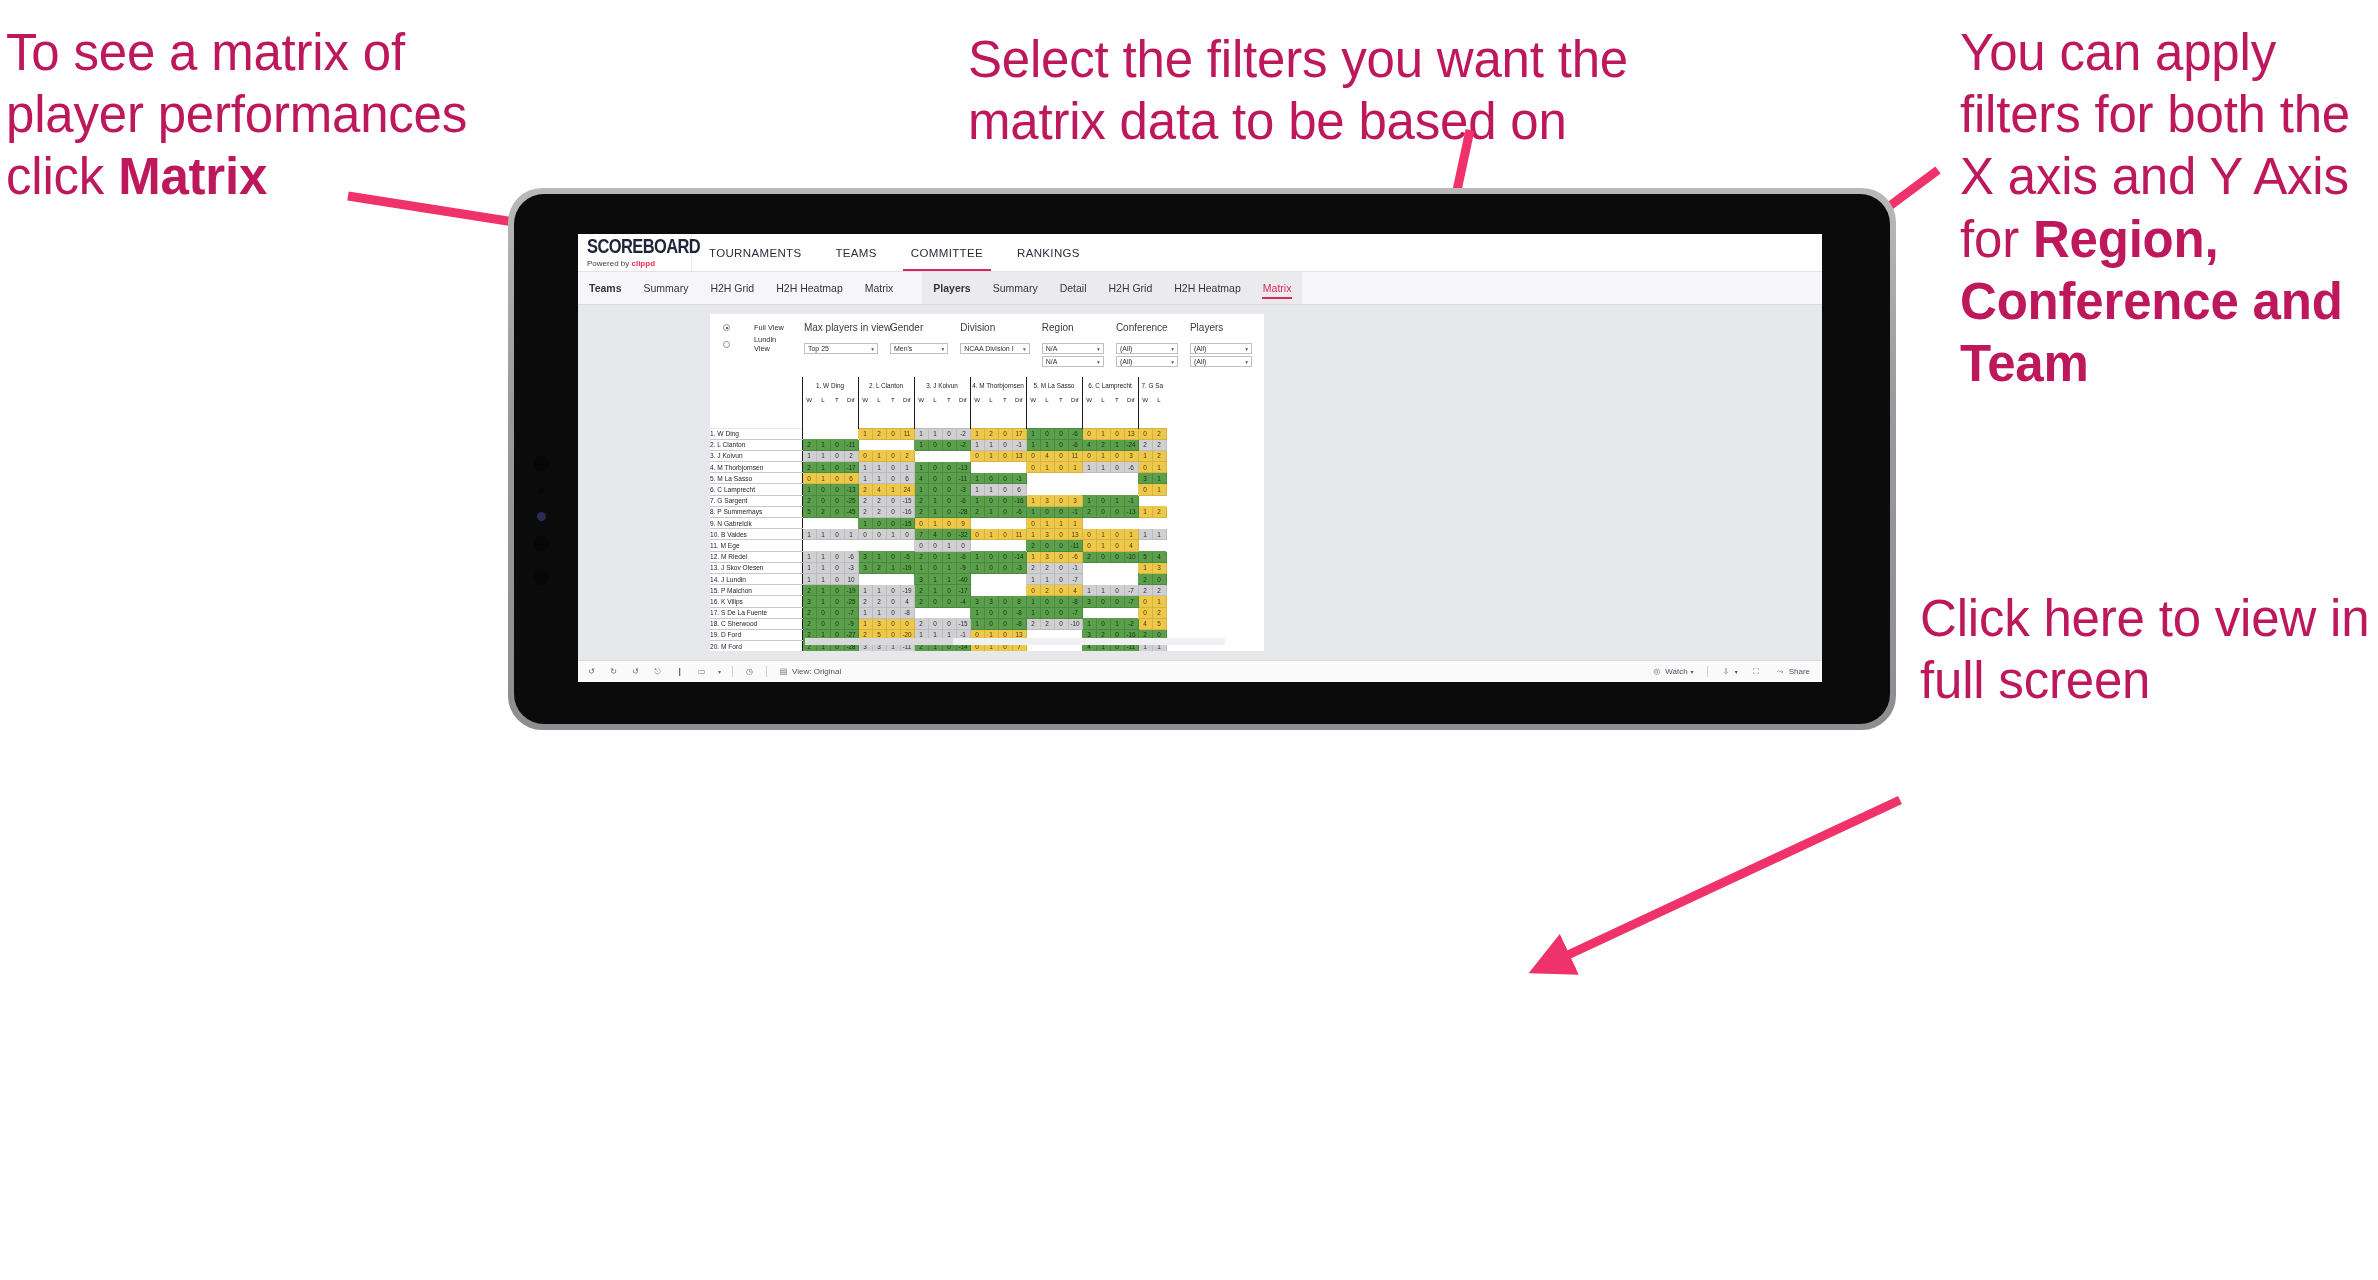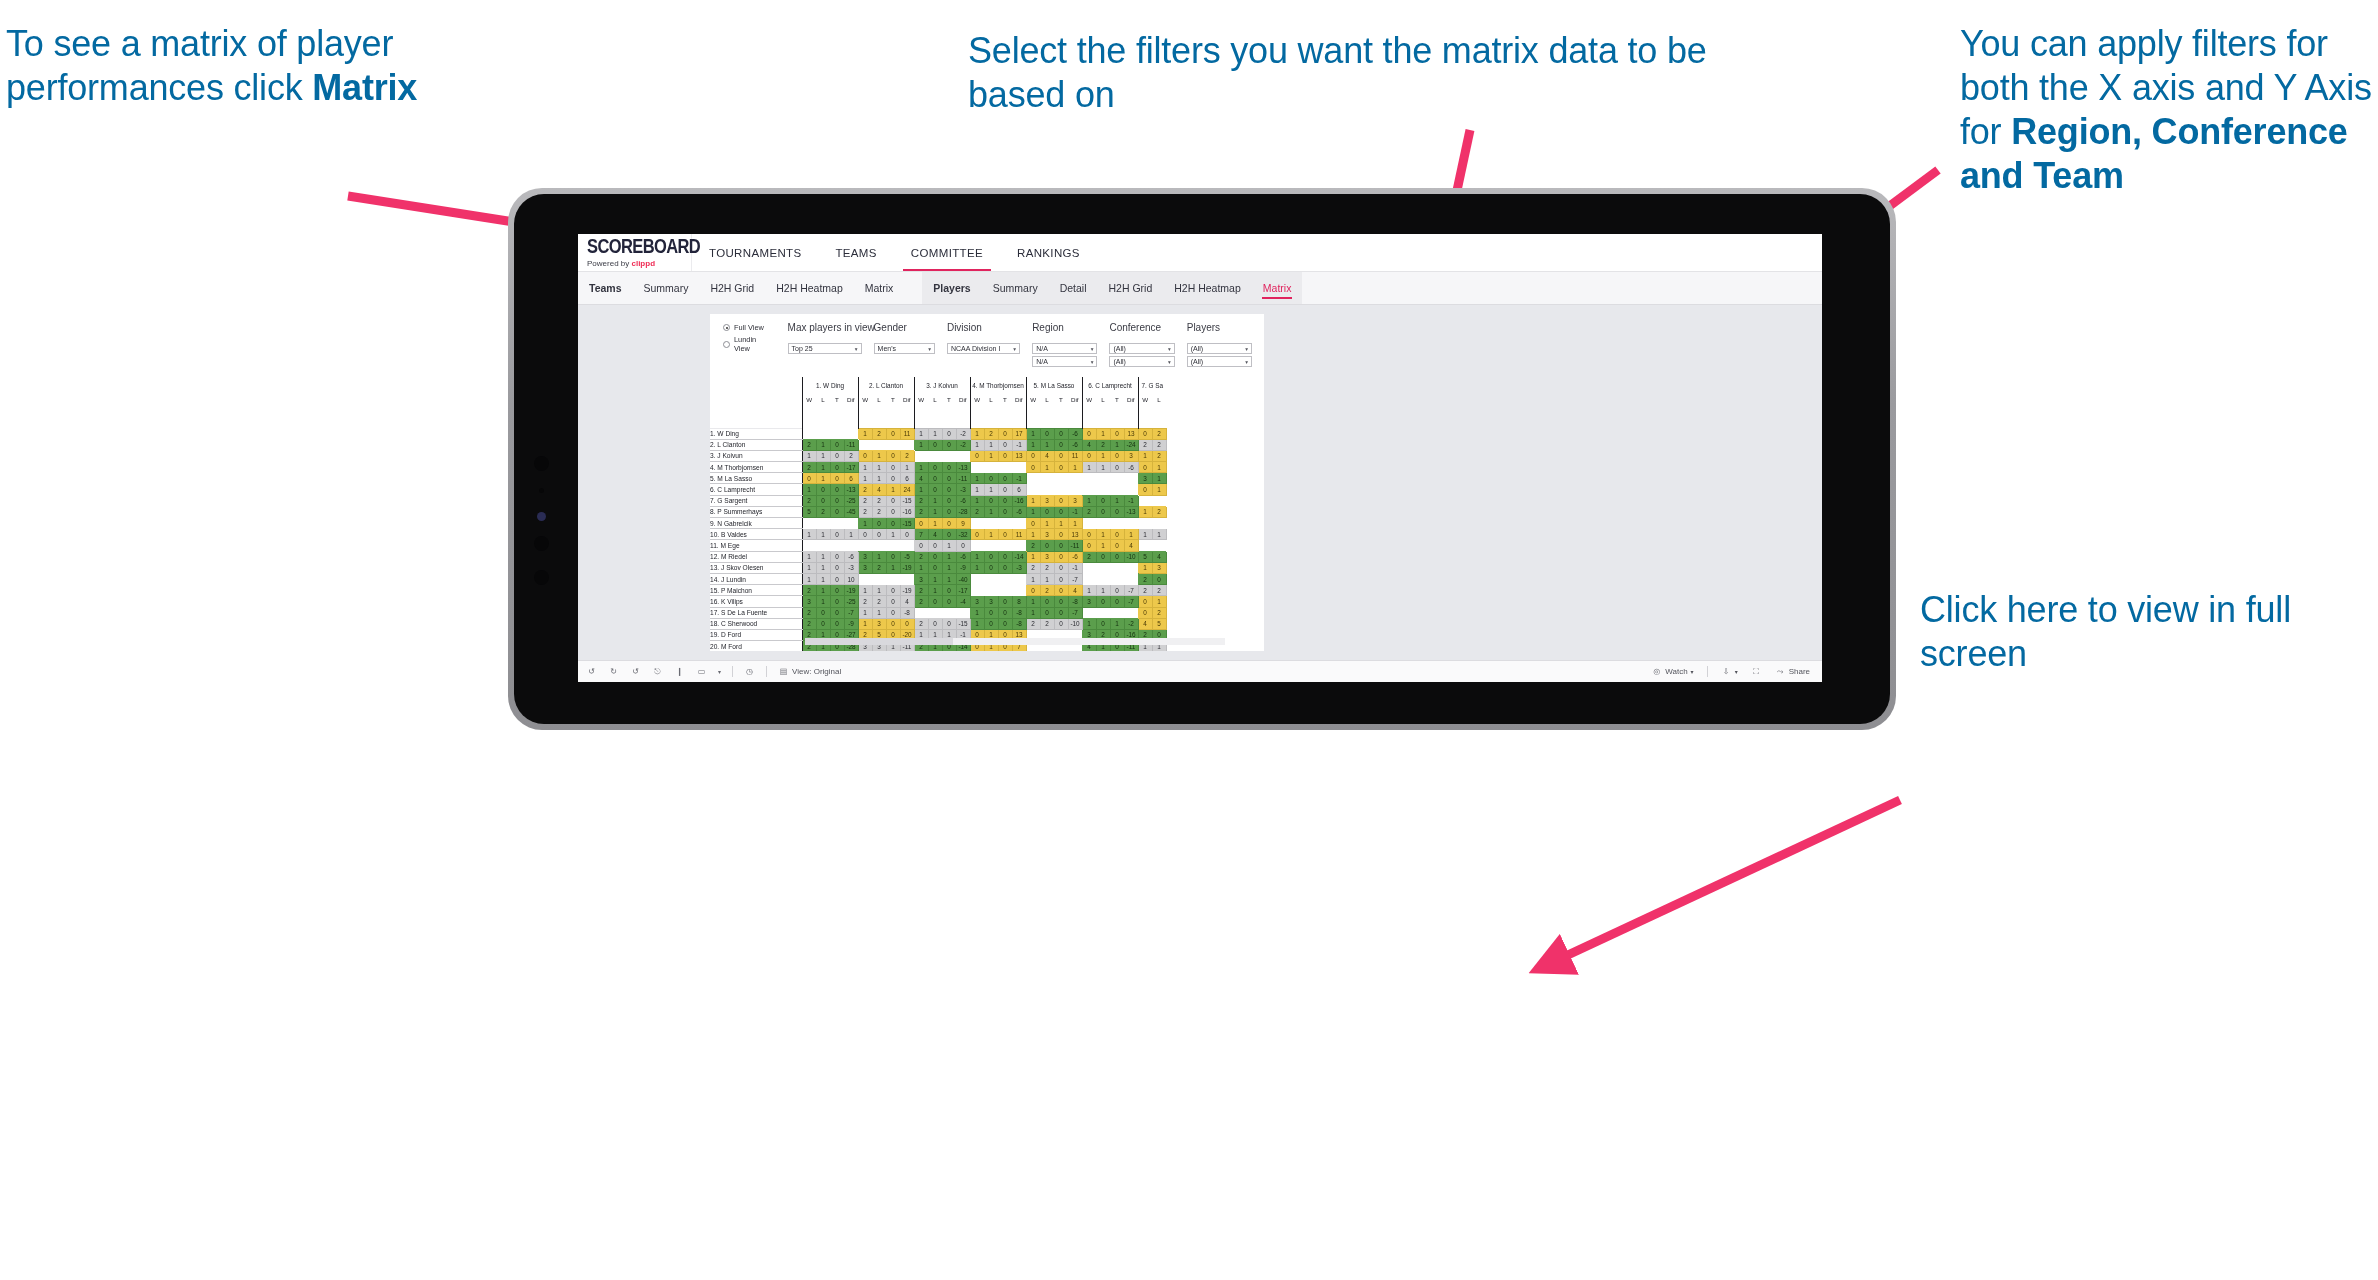--- a/index.html
+++ b/index.html
@@ -8,22 +8,22 @@
     width:2378px; height:1280px;
     background:#ffffff;
     font-family:"Liberation Sans", sans-serif;
     position:relative;
     overflow:hidden;
   }
 
   
   .anno {
     position:absolute;
-    color:#0369a1;
-    font-size:36px;
+    color:#be185d;
+    font-size:51px;
     line-height:1.22;
     font-weight:400;
     letter-spacing:-0.2px;
   }
   .anno b { font-weight:700; }
   #anno-left   { left:6px;   top:22px;  width:540px; }
   #anno-center { left:968px; top:29px;  width:800px; }
   #anno-right  { left:1960px;top:22px;  width:420px; }
   #anno-full   { left:1920px;top:588px; width:450px; }
 
@@ -111,21 +111,21 @@
   .fgroup { margin-right:12px; }
   .flabel { font-size:10px; color:#3a3b44; margin-bottom:10px; white-space:nowrap; }
   .fsel {
     height:11px; border:1px solid #bfbfc4; background:#fff;
     font-size:7px; color:#2d2e36;
     display:flex; align-items:center; justify-content:space-between;
     padding:0 3px; margin-bottom:2px;
   }
   .fsel .cv { font-size:5.5px; color:#55565e; }
   .radios { margin-right:14px; padding-top:1px; }
-  .radio { display:flex; align-items:center; font-size:7.4px; color:#2d2e36; margin-bottom:3px; }
+  .radio { display:flex; align-items:center; font-size:7.4px; color:#2d2e36; margin-bottom:3px;gap:20px; }
   .rdot {
     width:7px; height:7px; border-radius:50%; border:1px solid #8d8e95;
     margin-right:4px; background:#fff; position:relative; flex:none;
   }
   .rdot.on::after {
     content:""; position:absolute; left:1.5px; top:1.5px;
     width:2px; height:2px; border-radius:50%; background:#333;
   }
 
   

